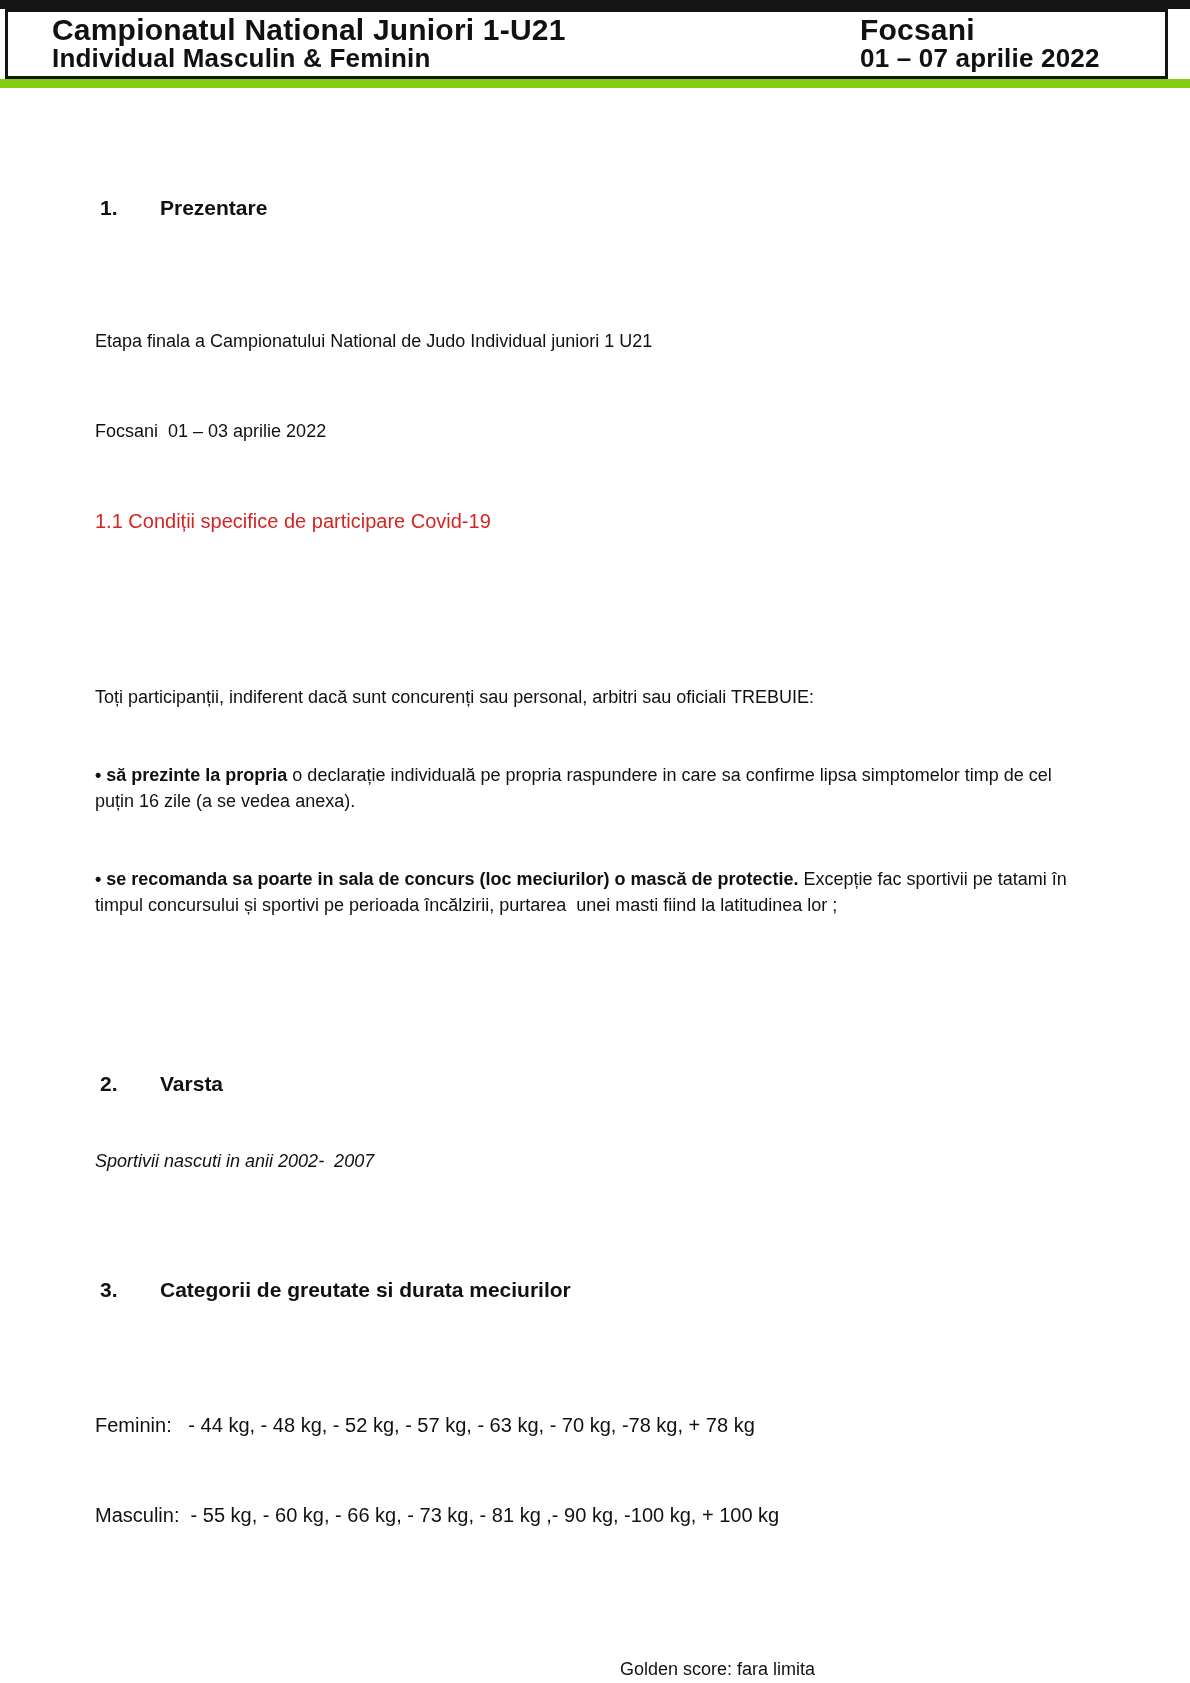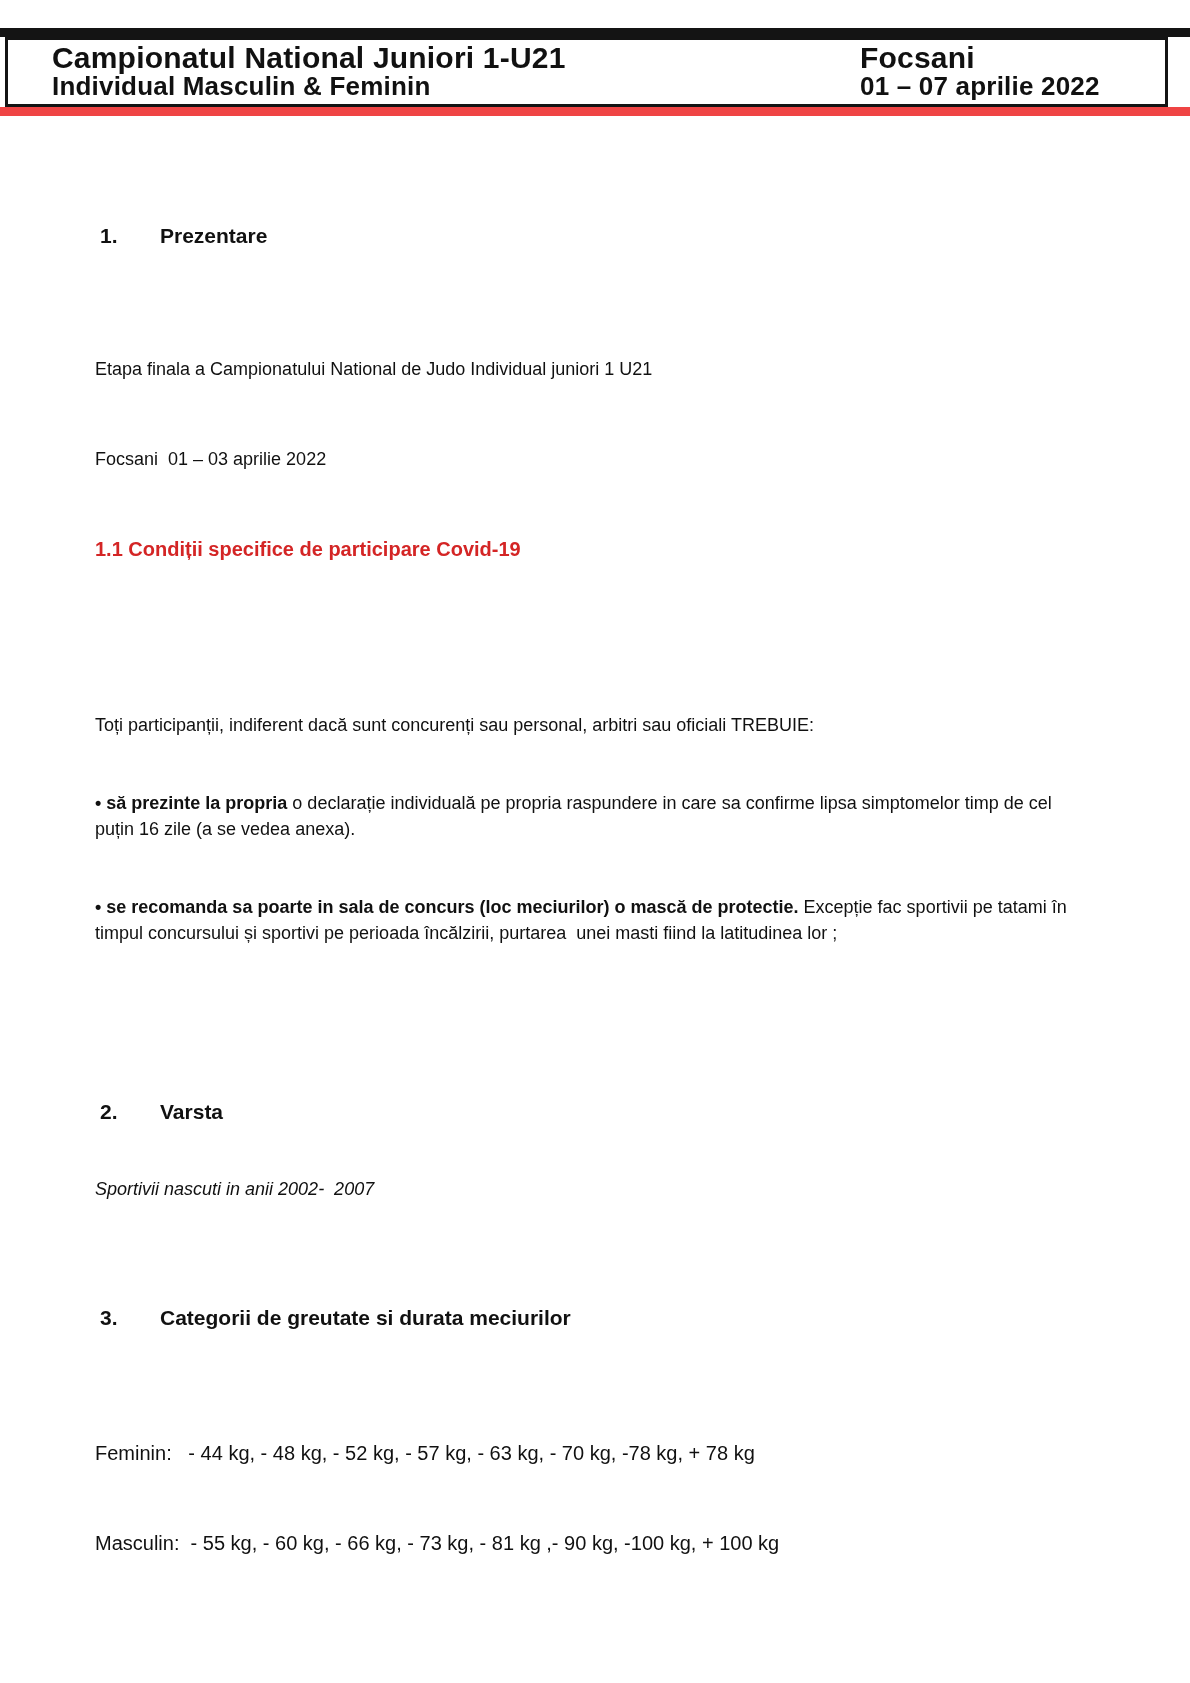--- a/index.html
+++ b/index.html
@@ -11,33 +11,33 @@
   }
   *{box-sizing:border-box;}
   html,body{margin:0;padding:0;}
   body{
     width:1190px;height:1683px;overflow:hidden;background:#ffffff;color:var(--ink);
     font-family:"Liberation Sans","DejaVu Sans",sans-serif;
   }
   .page{width:1190px;height:1683px;position:relative;background:#fff;}
 
   
-  .header-band{margin-top:28px;border-top:9px solid #141414;border-bottom:9px solid #ef4444;}
+  .header-band{border-top:9px solid #141414;border-bottom:9px solid #84cc16;}
   .header-box{border:3px solid #141414;margin:0 22px 0 5px;padding:2px 0 4px 44px;}
   .hrow{display:grid;grid-template-columns:808px 1fr;}
   .ht1{font-size:30px;line-height:31px;font-weight:bold;letter-spacing:.2px;}
   .ht2{font-size:26px;line-height:27px;font-weight:bold;letter-spacing:.2px;}
 
   
   .content{padding:0 95px;white-space:pre-wrap;}
   .sec-h{display:flex;font-weight:bold;font-size:21px;line-height:24px;padding-left:5px;}
   .sec-h .num{width:60px;flex:0 0 60px;}
   .sans30{font-size:18px;line-height:30px;}
   .sans26{font-size:18px;line-height:26px;}
-  .covid-title{color:var(--accent-red);font-weight:bold;font-size:20px;}
+  .covid-title{color:var(--accent-red);font-weight:normal;font-size:20px;}
   .b{font-weight:bold;}
   .h1-mt{margin-top:36px;}
   .s1-top{margin-top:10px;}
   .h2-mt{margin-top:30px;}
   .s2-p{margin-top:14px;font-size:18px;line-height:30px;font-style:italic;}
   .h3-mt{margin-top:30px;}
   .s3-lines{margin-top:12px;font-size:20px;line-height:30px;}
   .dur-row{margin-top:28px;position:relative;font-size:18px;line-height:30px;}
   .golden{position:absolute;left:525px;top:0;}
 </style>

